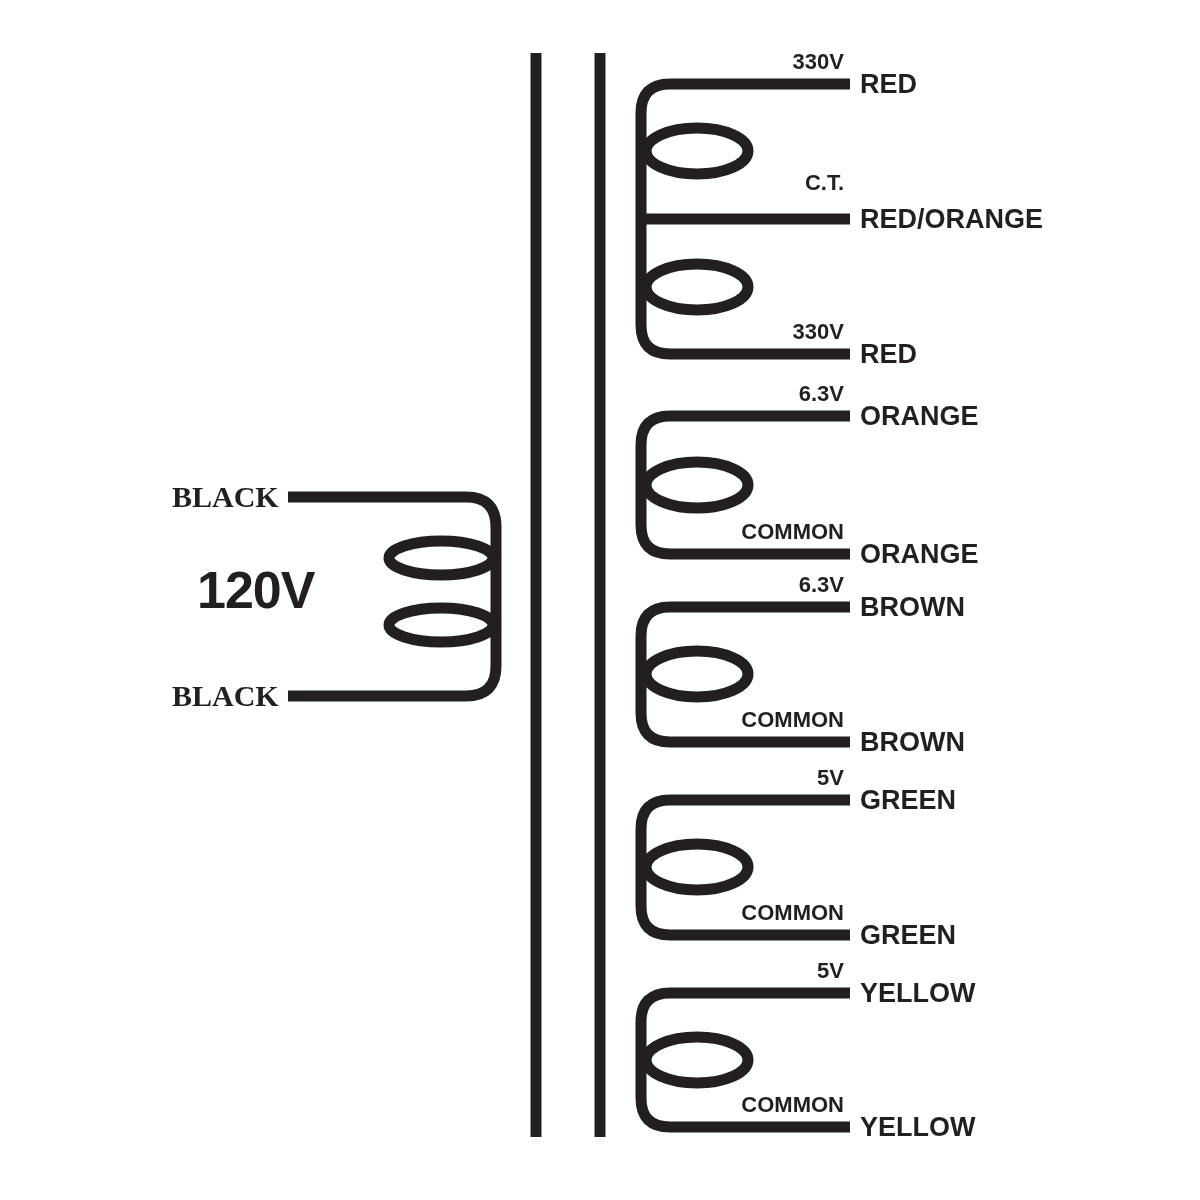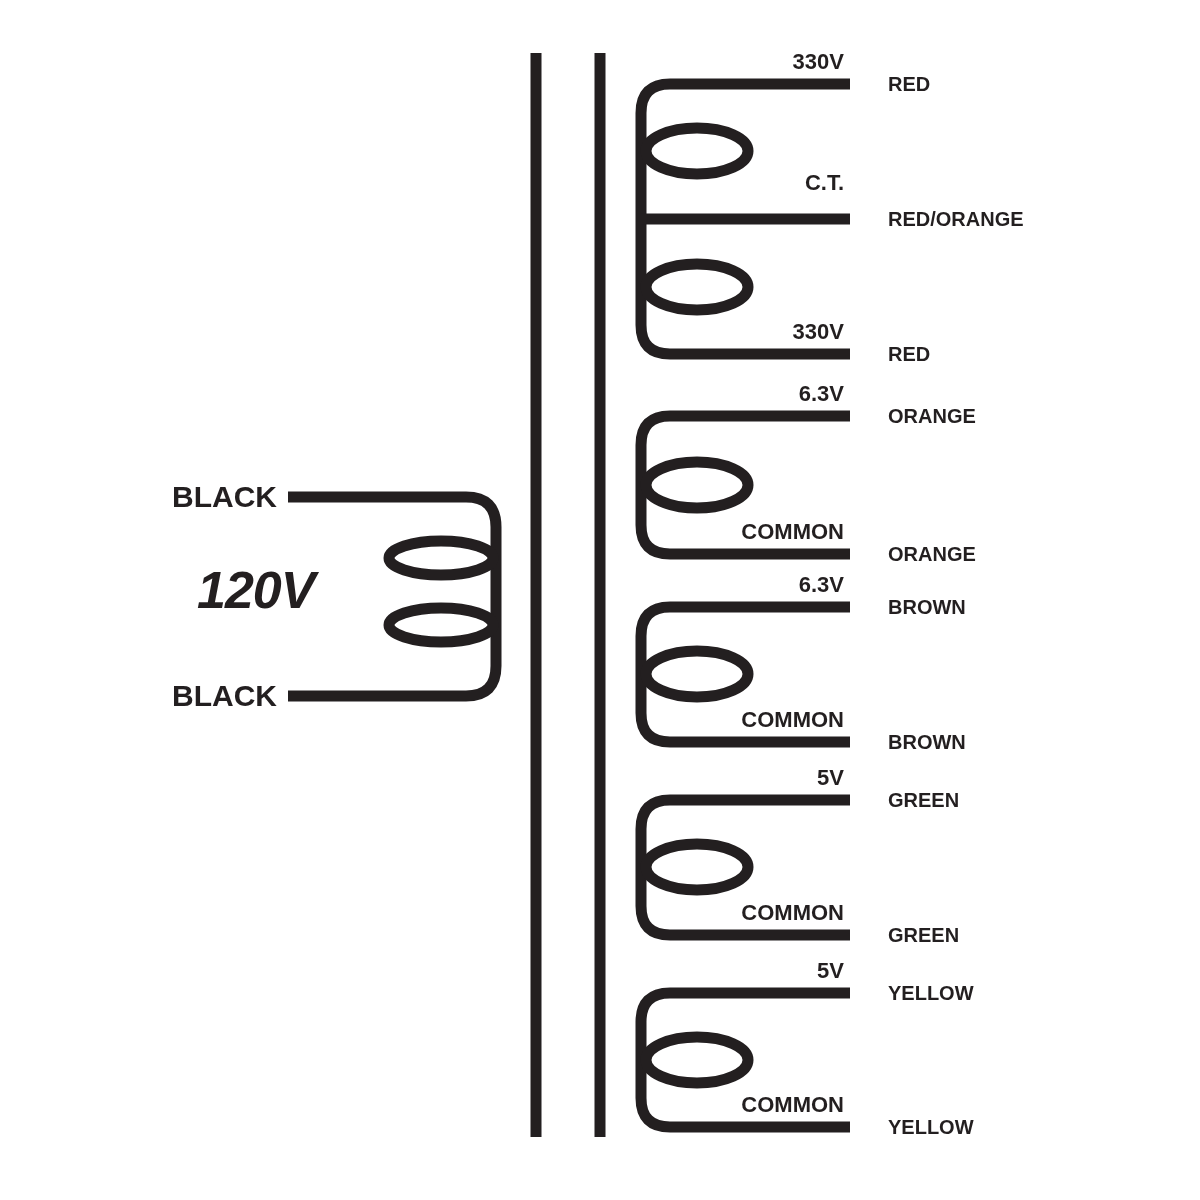--- a/index.html
+++ b/index.html
@@ -10,23 +10,23 @@
     font-family:"Liberation Sans","DejaVu Sans",sans-serif;
     color:#231f20;
     overflow:hidden;
   }
   .stage svg{position:absolute;left:0;top:0;}
   .wire{stroke:#231f20;stroke-width:11;fill:none;}
   .loop{stroke:#231f20;stroke-width:11;fill:none;}
   .core{stroke:#231f20;stroke-width:11;fill:none;}
   .lbl{position:absolute;font-weight:700;white-space:nowrap;}
   .tag{font-size:22px;line-height:22px;right:356px;text-align:left;}
-  .cname{font-size:20px;line-height:29px;left:888px;}
-  .lead{font-size:30px;line-height:30px;left:172px;}
-  .pv{font-size:52px;line-height:54px;left:197px;top:563px;letter-spacing:-1px;font-style:italic;}
+  .cname{font-size:27px;line-height:29px;left:860px;}
+  .lead{font-size:30px;line-height:30px;left:172px;font-family:Liberation Serif, serif;}
+  .pv{font-size:52px;line-height:54px;left:197px;top:563px;letter-spacing:-1px;}
 </style>
 </head>
 <body>
 
 <div class="stage">
 
   <svg width="1200" height="1200" viewBox="0 0 1200 1200">
 
     <g>
       <line class="core" x1="536" y1="53" x2="536" y2="1137"></line>

